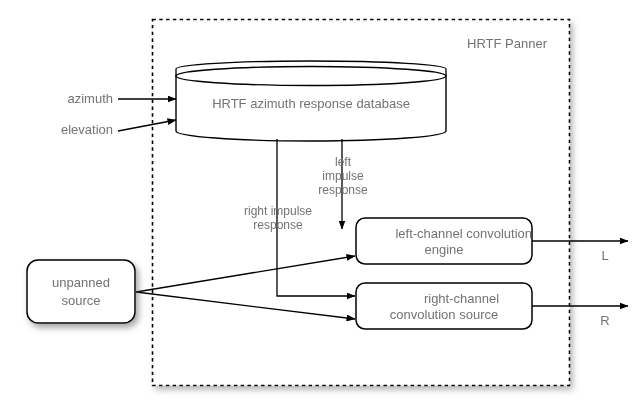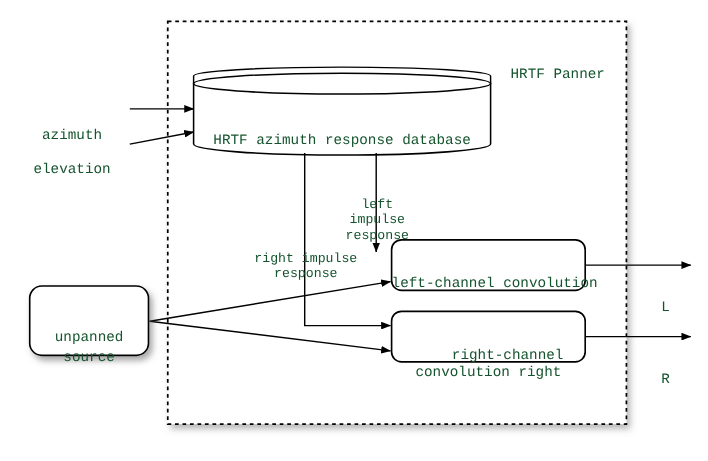--- a/index.html
+++ b/index.html
@@ -22,31 +22,30 @@
     height: 419px;
   }
   svg#diagram-canvas {
     position: absolute;
     left: 0; top: 0;
     width: 644px;
     height: 419px;
   }
   .lbl {
     position: absolute;
-    font-family: Liberation Mono, monospace;
+    font-family: Liberation Sans, sans-serif;
     font-size: 13px;
     line-height: 15px;
-    color: #14532d;
+    color: #737373;
     white-space: pre;
     text-align: center;
     pointer-events: none;
-    margin-top: 24px;
   }
   .lbl-left {
-    text-align: center;
+    text-align: right;
   }
   .small {
     font-size: 12px;
     line-height: 14px;
   }
 </style>
 </head>
 <body>
 
 <div id="diagram-root">
@@ -107,20 +106,21 @@
   <div class="lbl small" style="left:305px; top:169px; width:76px;">impulse</div>
   <div class="lbl small" style="left:305px; top:183px; width:76px;">response</div>
 
   <div class="lbl small" style="left:222px; top:204px; width:112px;">right impulse</div>
   <div class="lbl small" style="left:222px; top:218px; width:112px;">response</div>
 
   <div class="lbl" style="left:27px; top:275px; width:108px;">unpanned</div>
   <div class="lbl" style="left:27px; top:293px; width:108px;">source</div>
 
   <div class="lbl" style="left:356px; top:226px; width:176px;text-align:right;">left-channel convolution</div>
+  <div class="lbl" style="left:356px; top:242px; width:176px;">engine</div>
 
   <div class="lbl" style="left:356px; top:291px; width:211px;">right-channel</div>
-  <div class="lbl" style="left:356px; top:307px; width:176px;">convolution right</div>
+  <div class="lbl" style="left:356px; top:307px; width:176px;">convolution source</div>
 
   <div class="lbl" style="left:592px; top:248px; width:26px;">L</div>
   <div class="lbl" style="left:592px; top:313px; width:26px;">R</div>
 
 </div>
 
 </body></html>

